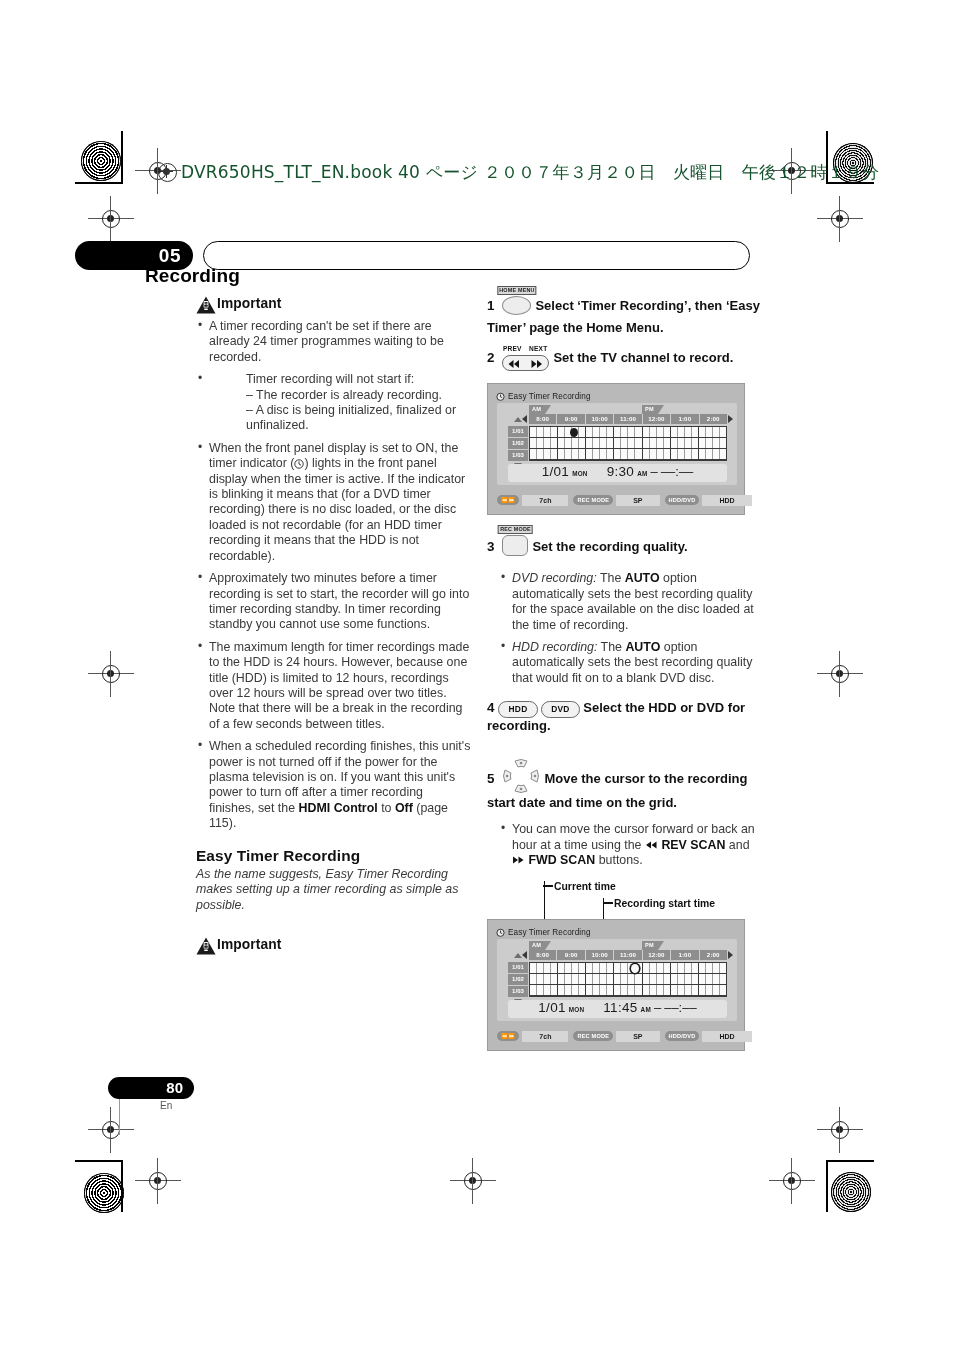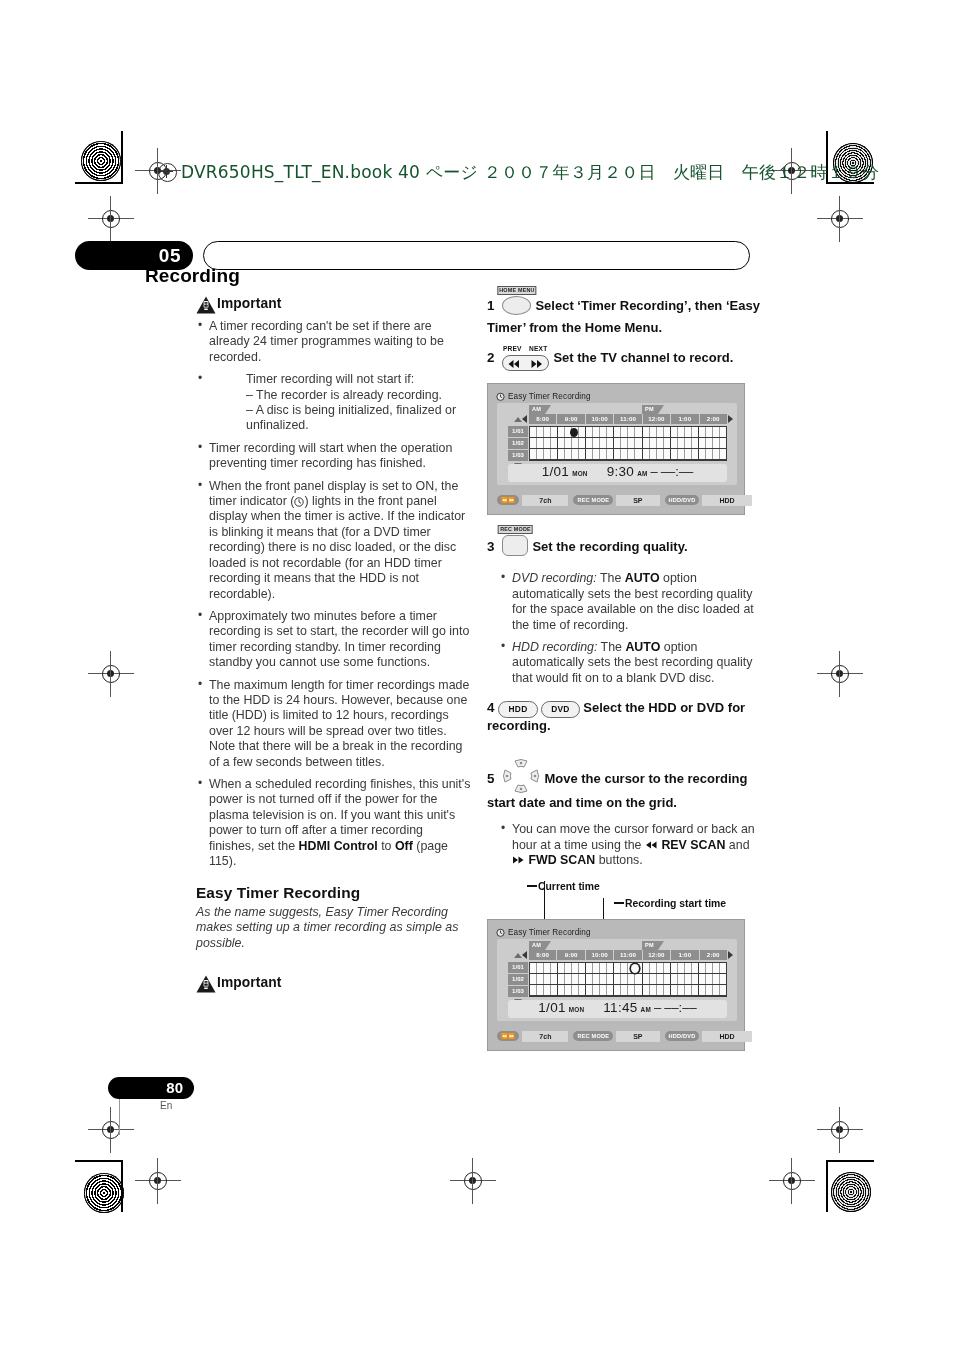--- a/index.html
+++ b/index.html
@@ -615,21 +615,20 @@
       <span class="important-label">Important</span>
     </div>
 
     <ul class="bullets">
       <li><span>A timer recording can't be set if there are already 24 timer programmes waiting to be recorded.</span></li>
       <li>
         <span class="sub-line">Timer recording will not start if:</span>
         <span class="sub-line">– The recorder is already recording.</span>
         <span class="sub-line">– A disc is being initialized, finalized or unfinalized.</span>
       </li>
-      <li><span>Timer recording will start when the operation preventing timer recording has finished.</span></li>
       <li>
         <span>When the front panel display is set to ON, the timer indicator (</span><svg width="10" height="10" viewBox="0 0 10 10" style="vertical-align:-1.5px">
             <circle cx="5" cy="5" r="4.2" fill="none" stroke="#3a3a3a" stroke-width="1"></circle>
             <path d="M5 2.4 V5 L7 6.3" stroke="#3a3a3a" stroke-width="1" fill="none"></path>
           </svg><span>) lights in the front panel display when the timer is active. If the indicator is blinking it means that (for a DVD timer recording) there is no disc loaded, or the disc loaded is not recordable (for an HDD timer recording it means that the HDD is not recordable).</span>
       </li>
       <li><span>Approximately two minutes before a timer recording is set to start, the recorder will go into timer recording standby. In timer recording standby you cannot use some functions.</span></li>
       <li><span>The maximum length for timer recordings made to the HDD is 24 hours. However, because one title (HDD) is limited to 12 hours, recordings over 12 hours will be spread over two titles. Note that there will be a break in the recording of a few seconds between titles.</span></li>
       <li>
         <span>When a scheduled recording finishes, this unit's power is not turned off if the power for the plasma television is on. If you want this unit's power to turn off after a timer recording finishes, set the </span><span class="b">HDMI Control</span><span> to </span><span class="b">Off</span><span> (page 115).</span>
@@ -650,21 +649,21 @@
         <rect x="8.1" y="12.4" width="3.8" height="1.5" rx="0.7" fill="#fff"></rect>
       </svg>
       <span class="important-label">Important</span>
     </div>
 
   </div>
 
   <div class="col col-right">
 
     <div class="step">
-      <span class="num">1</span><span class="btn-wrap"><span class="btn-cap">HOME MENU</span><span class="btn-oval"></span></span><span class="stext">Select ‘Timer Recording’, then ‘Easy Timer’ from the Home Menu.</span>
+      <span class="num">1</span><span class="btn-wrap"><span class="btn-cap">HOME MENU</span><span class="btn-oval"></span></span><span class="stext">Select ‘Timer Recording’, then ‘Easy Timer’ page the Home Menu.</span>
     </div>
 
     <div class="step" style="margin-top:14px;">
       <span class="num">2</span><span class="btn-wrap"><span class="btn-cap plain" style="left:21%">PREV</span><span class="btn-cap plain" style="left:76%">NEXT</span><span class="btn-prevnext"><svg width="12" height="8" viewBox="0 0 12 8">
               <polygon points="5.5,0 5.5,8 0.5,4" fill="#111"></polygon>
               <polygon points="11,0 11,8 6,4" fill="#111"></polygon>
             </svg><span class="gap"></span><svg width="12" height="8" viewBox="0 0 12 8">
               <polygon points="0.5,0 0.5,8 5.5,4" fill="#111"></polygon>
               <polygon points="6,0 6,8 11,4" fill="#111"></polygon>
             </svg></span></span><span class="stext">Set the TV channel to record.</span>
@@ -863,24 +862,24 @@
             <polygon points="6,0.5 6,7.5 1,4" fill="#111"></polygon>
             <polygon points="11.5,0.5 11.5,7.5 6.5,4" fill="#111"></polygon>
           </svg> <span class="b">REV SCAN</span><span> and </span><svg width="13" height="8" viewBox="0 0 13 8" style="vertical-align:0px">
             <polygon points="1,0.5 1,7.5 6,4" fill="#111"></polygon>
             <polygon points="6.5,0.5 6.5,7.5 11.5,4" fill="#111"></polygon>
           </svg> <span class="b">FWD SCAN</span><span> buttons.</span>
       </li>
     </ul>
 
     <div class="callout-zone">
-      <div class="callout" style="left:40px; top:0px;text-align:right;">
+      <div class="callout" style="left:56px; top:0px;text-align:right;">
         <span class="lead"></span><span>Current time</span>
       </div>
-      <div class="callout" style="left:116px; top:17px;padding-left:11px;">
+      <div class="callout" style="left:116px; top:17px;">
         <span class="lead"></span><span>Recording start time</span>
       </div>
       <div class="vline" style="left:57px; top:2px; height:68px;"></div>
       <div class="vline" style="left:116px; top:19px; height:63px;"></div>
     </div>
 
     <div class="osd" style="margin-top:-2px;">
       <div class="osd-title">
         <svg class="clock-ico" width="9" height="9" viewBox="0 0 9 9">
           <circle cx="4.5" cy="4.8" r="3.6" fill="#e9e9e9" stroke="#2a2a2a" stroke-width="0.9"></circle>

